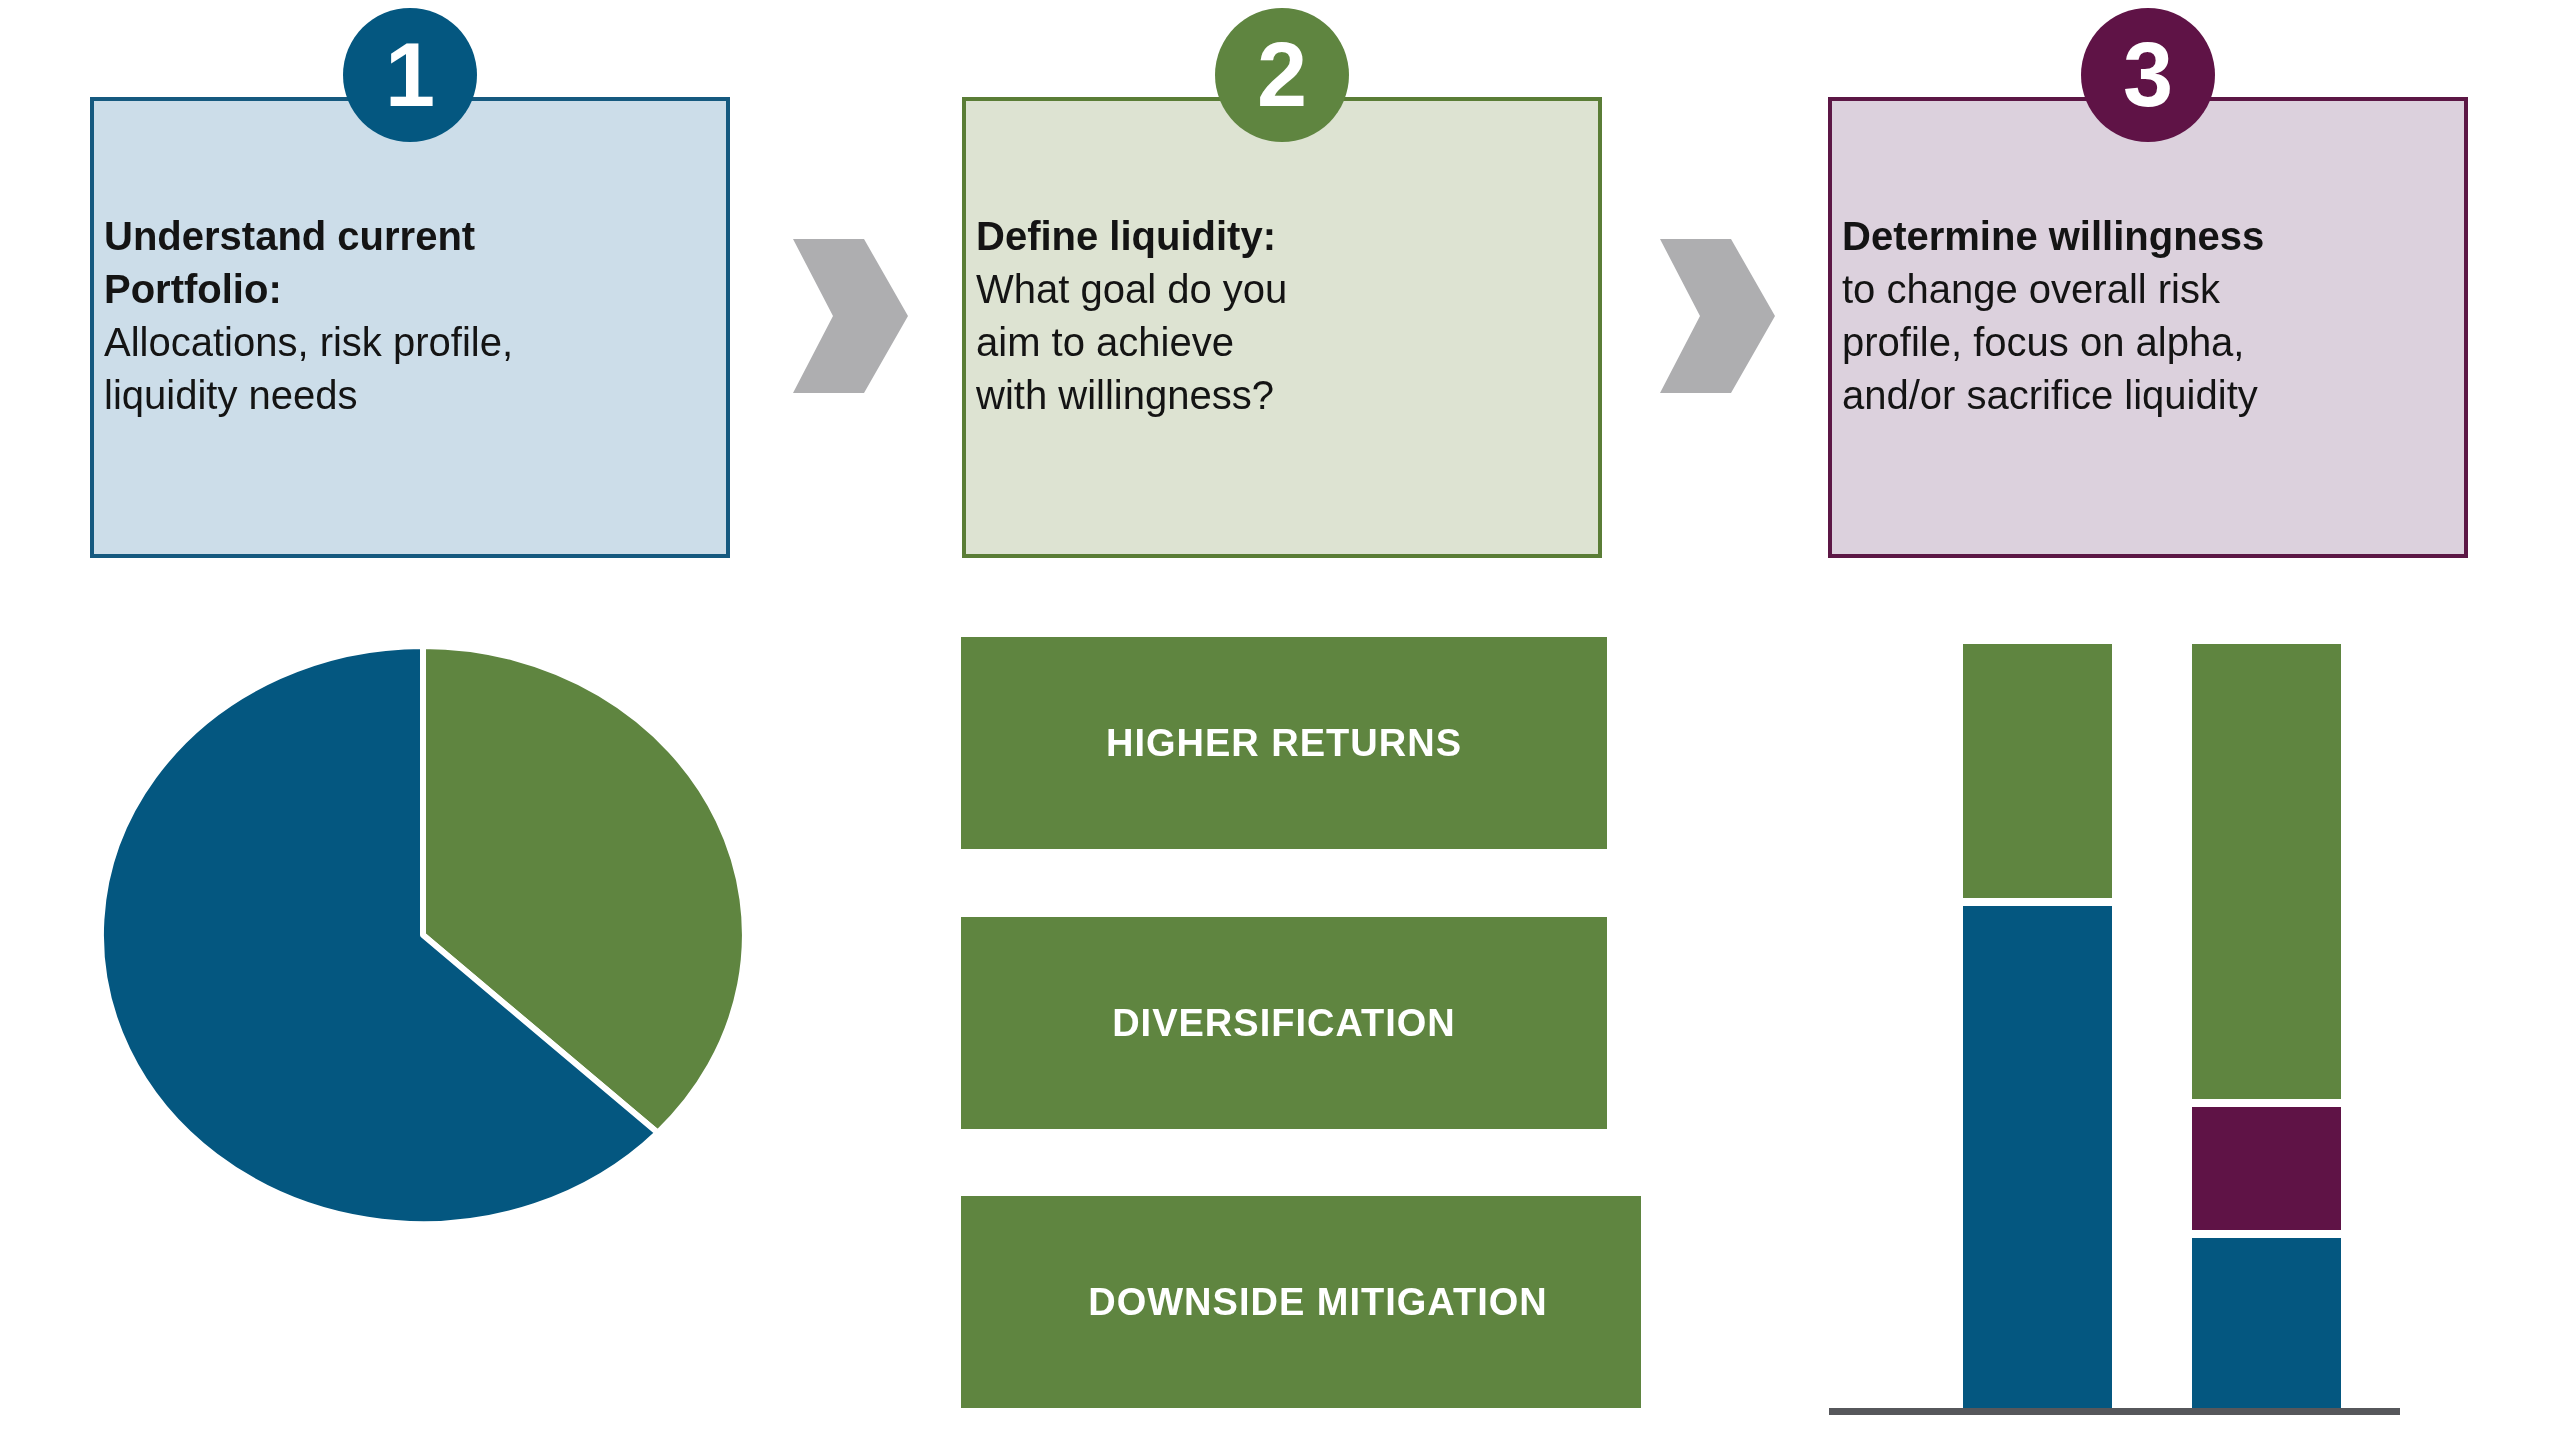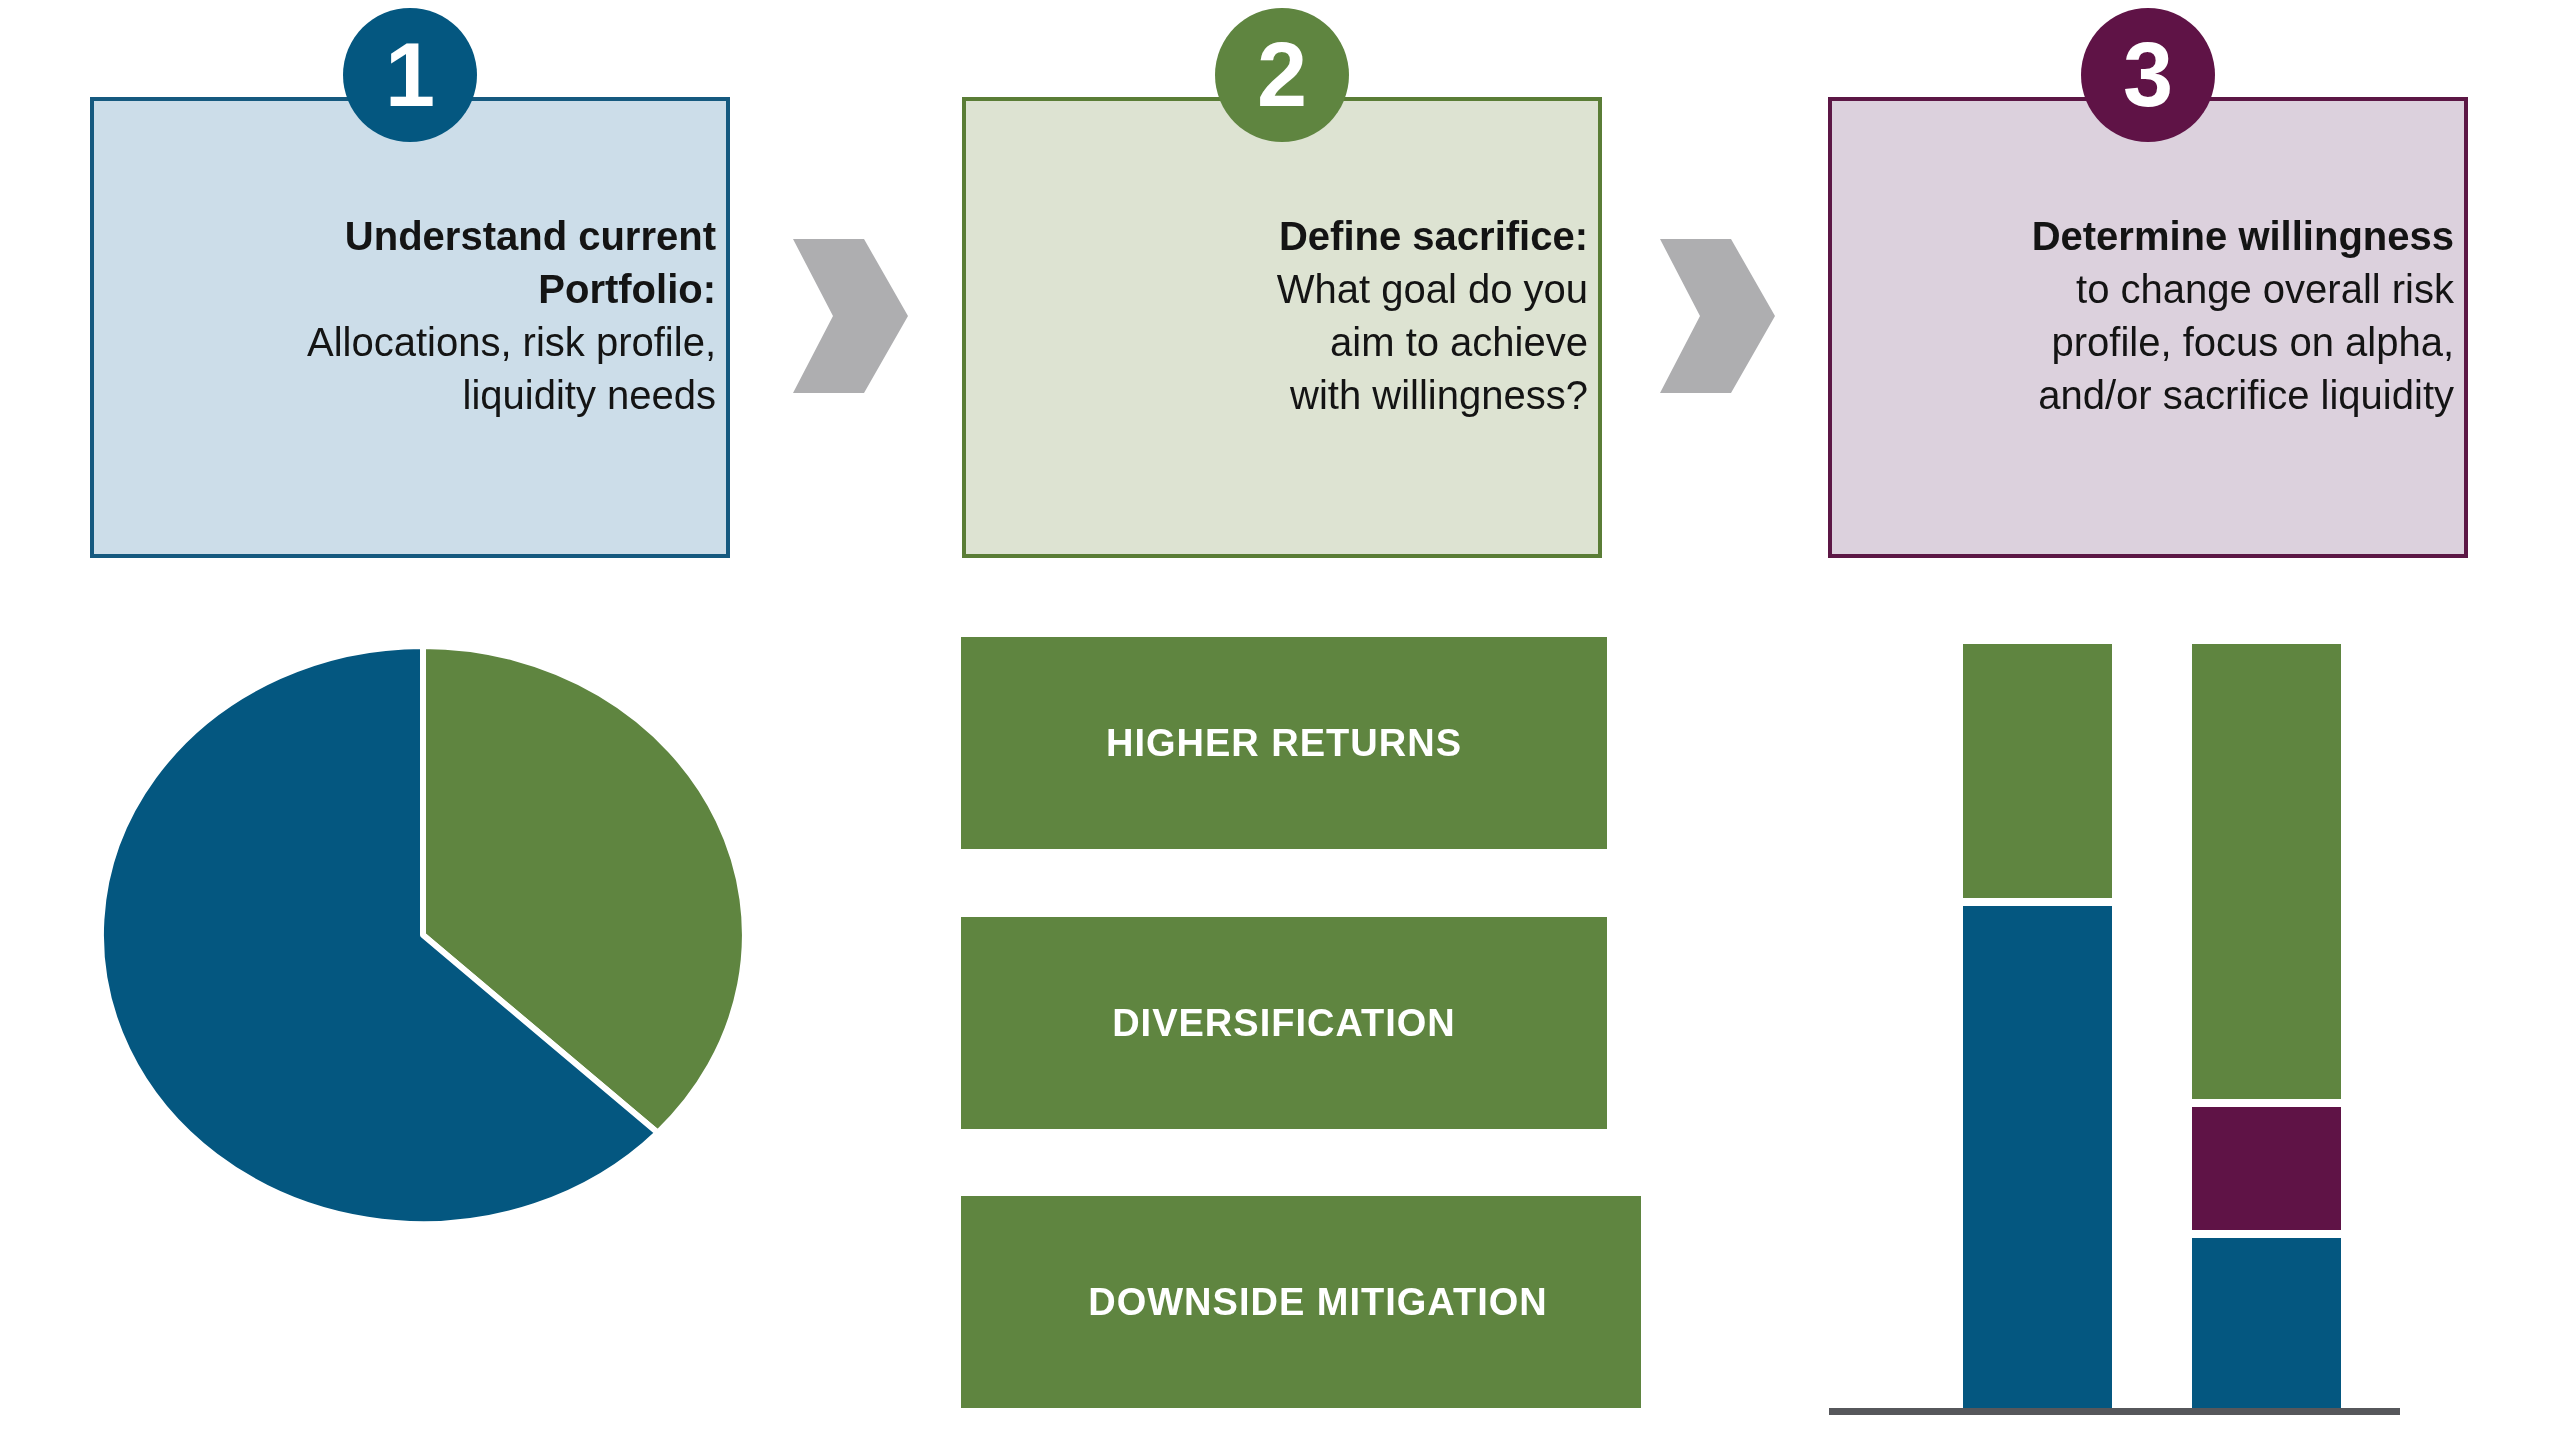--- a/index.html
+++ b/index.html
@@ -37,21 +37,21 @@
     font-weight: bold;
     line-height: 1;
   }
 
   .box {
     position: absolute;
     top: 89px; left: 0;
     width: 640px; height: 461px;
     box-sizing: border-box;
     display: flex; flex-direction: column;
-    align-items: flex-end; justify-content: center;
+    align-items: flex-start; justify-content: center;
     padding: 0 10px 23px 10px;
     z-index: 1;
   }
   .step-1 .box { background: var(--box1_fill); border: 4px solid var(--box1_border); }
   .step-2 .box { background: var(--box2_fill); border: 4px solid var(--box2_border); }
   .step-3 .box { background: var(--box3_fill); border: 4px solid var(--box3_border); }
 
   .line {
     margin: 0;
     font-size: 40px;
@@ -126,21 +126,21 @@
 
   <svg class="chevron chevron-1" viewBox="0 0 115 154">
     <polygon points="0,0 71,0 115,77 71,154 0,154 40,77"></polygon>
   </svg>
 
   <section class="step step-2">
     <div class="num-circle">
       <span>2</span>
     </div>
     <div class="box">
-      <p class="line bold">Define sacrifice:</p>
+      <p class="line bold">Define liquidity:</p>
       <p class="line">What goal do you</p>
       <p class="line">aim to achieve</p>
       <p class="line">with willingness?</p>
     </div>
   </section>
 
   <svg class="chevron chevron-2" viewBox="0 0 115 154">
     <polygon points="0,0 71,0 115,77 71,154 0,154 40,77"></polygon>
   </svg>
 

